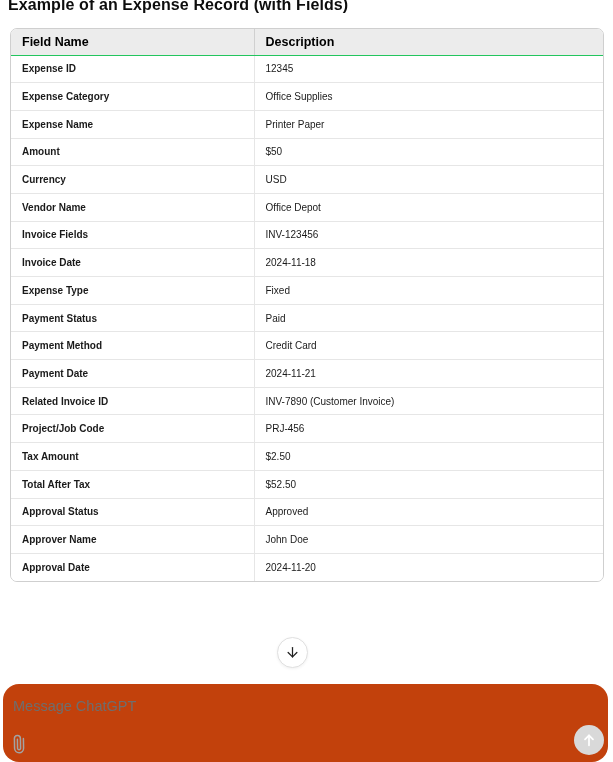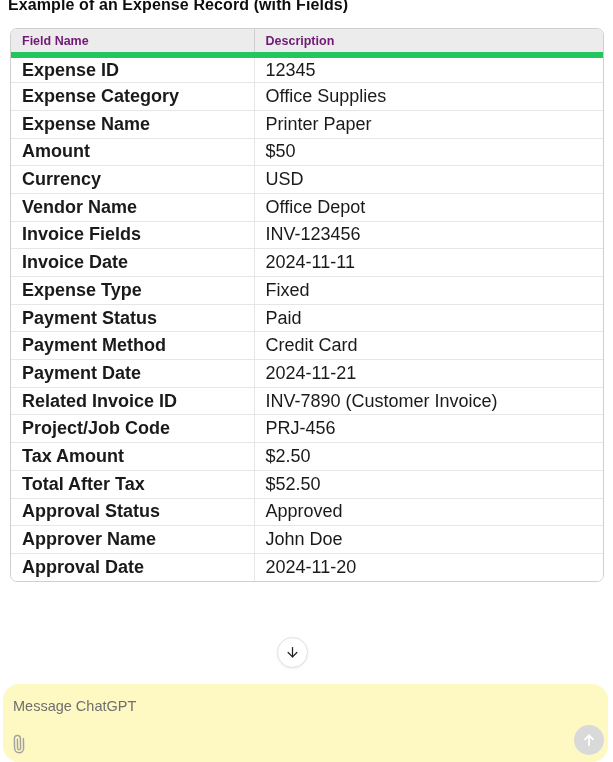--- a/index.html
+++ b/index.html
@@ -36,32 +36,32 @@
     font-size: 13px;
   }
   table.expense-table col.c1 { width: 243px; }
   table.expense-table thead th {
     background: #ececec;
     height: 26px;
     text-align: left;
     font-weight: 600;
     font-size: 12.5px;
     padding: 0 0 0 11px;
-    border-bottom: 6px solid #22c55e;
-    color: #701a75;
+    border-bottom: 1px solid #22c55e;
+    color: #000000;
   }
   table.expense-table thead th + th { border-left: 1px solid #d0d0d0; }
   table.expense-table tbody td {
     height: 27.7px;
     padding: 0 0 0 11px;
     border-bottom: 1px solid #e6e6e6;
     background: #ffffff;
     white-space: nowrap;
     overflow: hidden;
-    font-size: 18px;
+    font-size: 10px;
   }
   table.expense-table tbody tr:last-child td { border-bottom: none; }
   table.expense-table tbody td.field-cell { font-weight: 600; }
   table.expense-table tbody td.desc-cell { border-left: 1px solid #e6e6e6; font-weight: 400; margin-top: 33px; }
 
   .scroll-down-btn {
     position: absolute;
     left: 277px; top: 637px;
     width: 31px; height: 31px;
     border-radius: 50%;
@@ -70,21 +70,21 @@
     box-shadow: 0 1px 3px rgba(0,0,0,0.06);
     display: flex; align-items: center; justify-content: center;
     cursor: pointer;
     z-index: 5;
   }
 
   .composer {
     position: absolute;
     left: 3px; top: 684px;
     width: 605px; height: 78px;
-    background: #fef9c3;
+    background: #c2410c;
     border-radius: 16px;
     z-index: 2;
   }
   .composer-input {
     position: absolute;
     left: 10px; top: 14px;
     width: 420px;
     background: transparent;
     border: none;
     outline: none;
@@ -155,21 +155,21 @@
         <tr>
           <td class="field-cell">Vendor Name</td>
           <td class="desc-cell">Office Depot</td>
         </tr>
         <tr>
           <td class="field-cell">Invoice Fields</td>
           <td class="desc-cell">INV-123456</td>
         </tr>
         <tr>
           <td class="field-cell">Invoice Date</td>
-          <td class="desc-cell">2024-11-11</td>
+          <td class="desc-cell">2024-11-18</td>
         </tr>
         <tr>
           <td class="field-cell">Expense Type</td>
           <td class="desc-cell">Fixed</td>
         </tr>
         <tr>
           <td class="field-cell">Payment Status</td>
           <td class="desc-cell">Paid</td>
         </tr>
         <tr>

